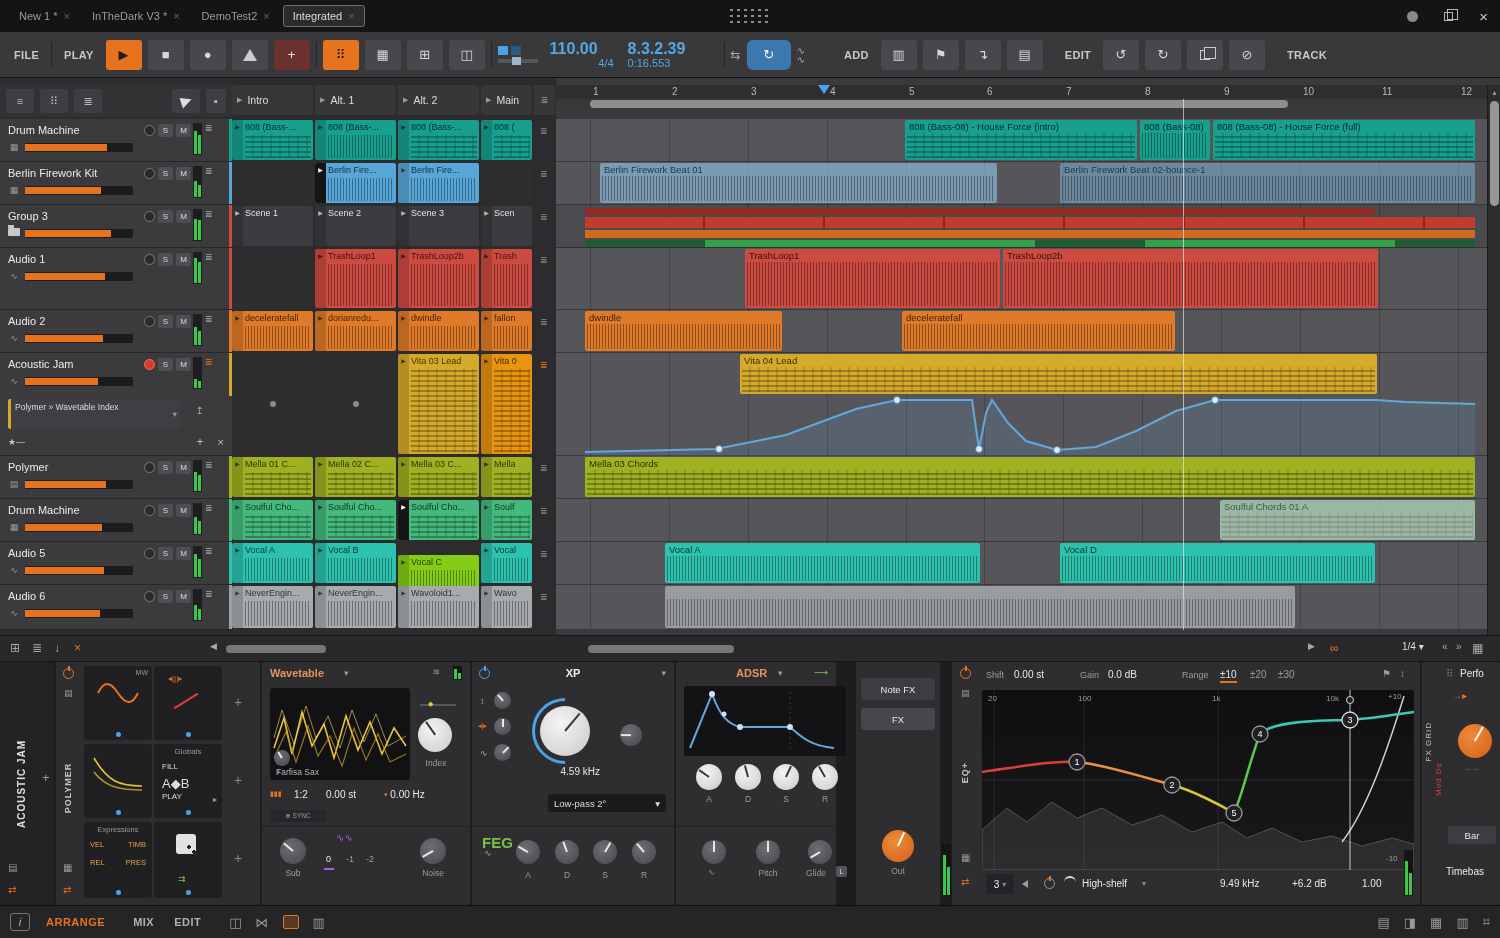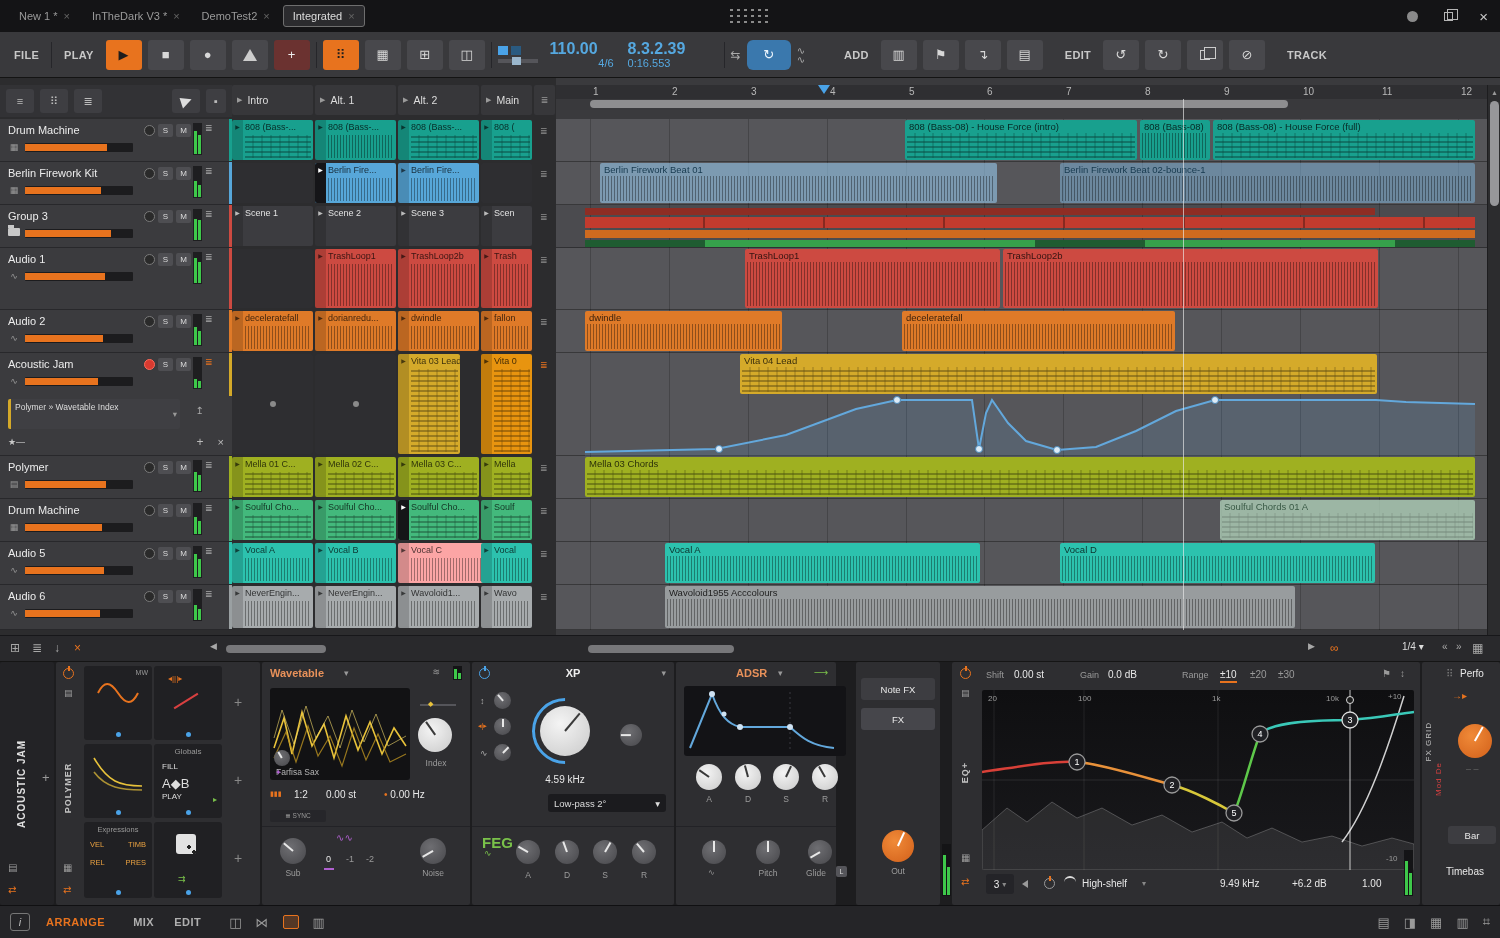--- a/index.html
+++ b/index.html
@@ -185,21 +185,21 @@
         <span class="sq">
           <i></i>
           <i class="dim"></i>
         </span>
         <span class="bar">
           <i></i>
         </span>
       </span>
     <span style="width:64px">
       <span class="blue bignum" style="display:block">110.00</span>
-      <span class="blue subnum" style="display:block;text-align:right">4/6</span>
+      <span class="blue subnum" style="display:block;text-align:right">4/4</span>
     </span>
     <span style="width:90px;margin-left:8px">
       <span class="blue bignum" style="display:block">8.3.2.39</span>
       <span class="blue subnum" style="display:block">0:16.553</span>
     </span>
     <span class="vsep"></span>
     <span style="color:#aaa;font-size:12px">⇆</span>
     <span class="tile blu">↻</span>
     <span style="color:#aaa;font-size:10px;line-height:9px;text-align:center">∿<br>∿</span>
     <span class="tb-txt" style="margin-left:27px">ADD</span>
@@ -632,21 +632,21 @@
           <span class="tex wave"></span>
         </div>
       </div>
 
     <div class="lcell empty" style="left:232px;top:276px;width:81px;height:100px">
         <span class="cdot"></span>
       </div>
     <div class="lcell empty" style="left:315px;top:276px;width:81px;height:100px">
         <span class="cdot"></span>
       </div>
-    <div class="lcell" style="left:398px;top:276px;width:62px;height:100px;background:#d5aa2a">
+    <div class="lcell" style="left:398px;top:276px;width:81px;height:100px;background:#d5aa2a">
         <div class="clip">
           <span class="ph">▶</span>
           <span class="lbl">Vita 03 Lead</span>
           <span class="tex note"></span>
         </div>
       </div>
     <div class="lcell" style="left:481px;top:276px;width:51px;height:100px;background:#e8940f">
         <div class="clip">
           <span class="ph">▶</span>
           <span class="lbl">Vita 0</span>
@@ -719,21 +719,21 @@
           <span class="tex wave"></span>
         </div>
       </div>
     <div class="lcell" style="left:315px;top:465px;width:81px;height:40px;background:#2cc2ae">
         <div class="clip">
           <span class="ph">▶</span>
           <span class="lbl">Vocal B</span>
           <span class="tex wave"></span>
         </div>
       </div>
-    <div class="lcell" style="left:398px;top:465px;width:101px;height:40px;background:#fca5a5">
+    <div class="lcell" style="left:398px;top:477px;width:81px;height:40px;background:#84cc16">
         <div class="clip">
           <span class="ph">▶</span>
           <span class="lbl">Vocal C</span>
           <span class="tex wave"></span>
         </div>
       </div>
     <div class="lcell" style="left:481px;top:465px;width:51px;height:40px;background:#2cc2ae">
         <div class="clip">
           <span class="ph">▶</span>
           <span class="lbl">Vocal</span>
@@ -898,21 +898,20 @@
               <span class="tex wave"></span>
             </div>
           <div class="ac" style="left:504px;width:315px;background:#2cc2ae">
               <span class="lbl">Vocal D</span>
               <span class="tex wave"></span>
             </div>
         </div>
 
         <div class="lane" style="top:466px;height:45px">
           <div class="ac" style="left:109px;width:630px;background:#989c9e">
-              <span class="lbl" style="color:#1e1e1e">Wavoloid1955 Acccolours</span>
               <span class="tex wave"></span>
             </div>
         </div>
       </div>
 
       <div class="vscroll">
         <span class="up">▲</span>
         <span class="th"></span>
       </div>
     </div>
@@ -1056,21 +1055,21 @@
           <i></i>
         </span>
       <span style="position:absolute;left:8px;top:86px;color:#aaa;font-size:9px">∿</span>
       <span class="knob dk" style="position:absolute;left:22px;top:82px;width:17px;height:17px;--rot:45deg">
           <i></i>
         </span>
       <span class="arc" style="left:60px;top:36px;width:66px;height:66px"></span>
       <span class="knob" style="position:absolute;left:68px;top:44px;width:50px;height:50px;--rot:40deg">
           <i></i>
         </span>
-      <span class="dtxt" style="left:58px;top:112px;width:70px;text-align:center">4.59 kHz</span>
+      <span class="dtxt" style="left:58px;top:104px;width:70px;text-align:right">4.59 kHz</span>
       <span class="knob dk" style="position:absolute;left:148px;top:62px;width:22px;height:22px;--rot:-90deg">
           <i></i>
         </span>
       <div class="ddwn" style="left:76px;top:132px;width:118px;height:18px">
           <span>Low-pass 2°</span>
           <span>▾</span>
         </div>
       <div style="position:absolute;left:0;top:164px;right:0;border-top:1px solid #222226"></div>
       <span style="position:absolute;left:10px;top:172px;font-size:15px;font-weight:bold;color:#7ac14a">FEG</span>
       <span style="position:absolute;left:12px;top:186px;color:#7ac14a;font-size:9px">∿</span>

